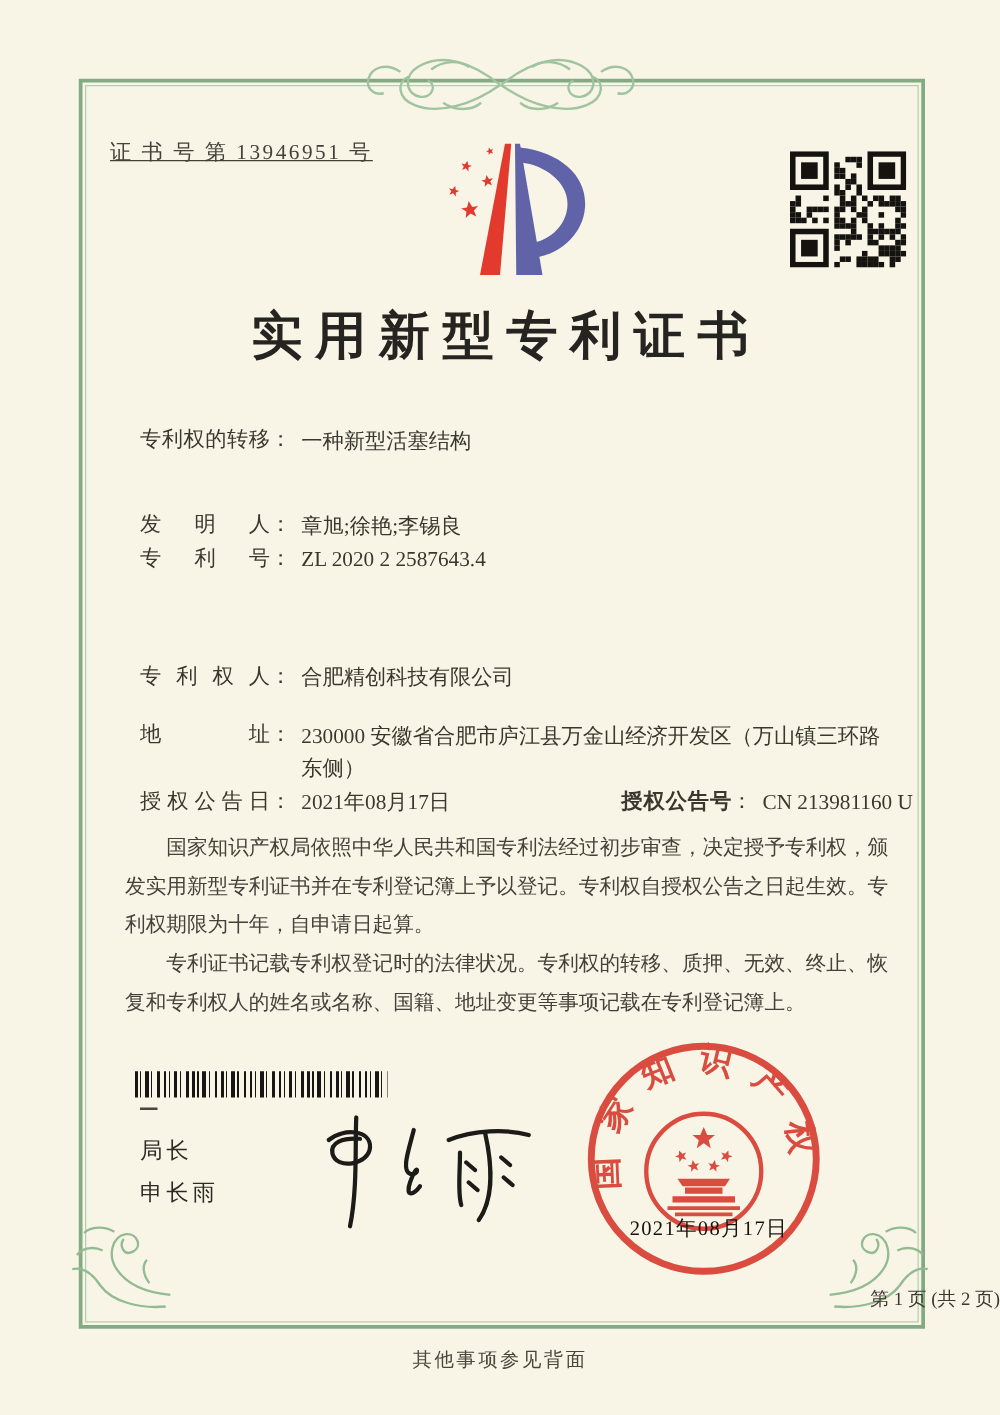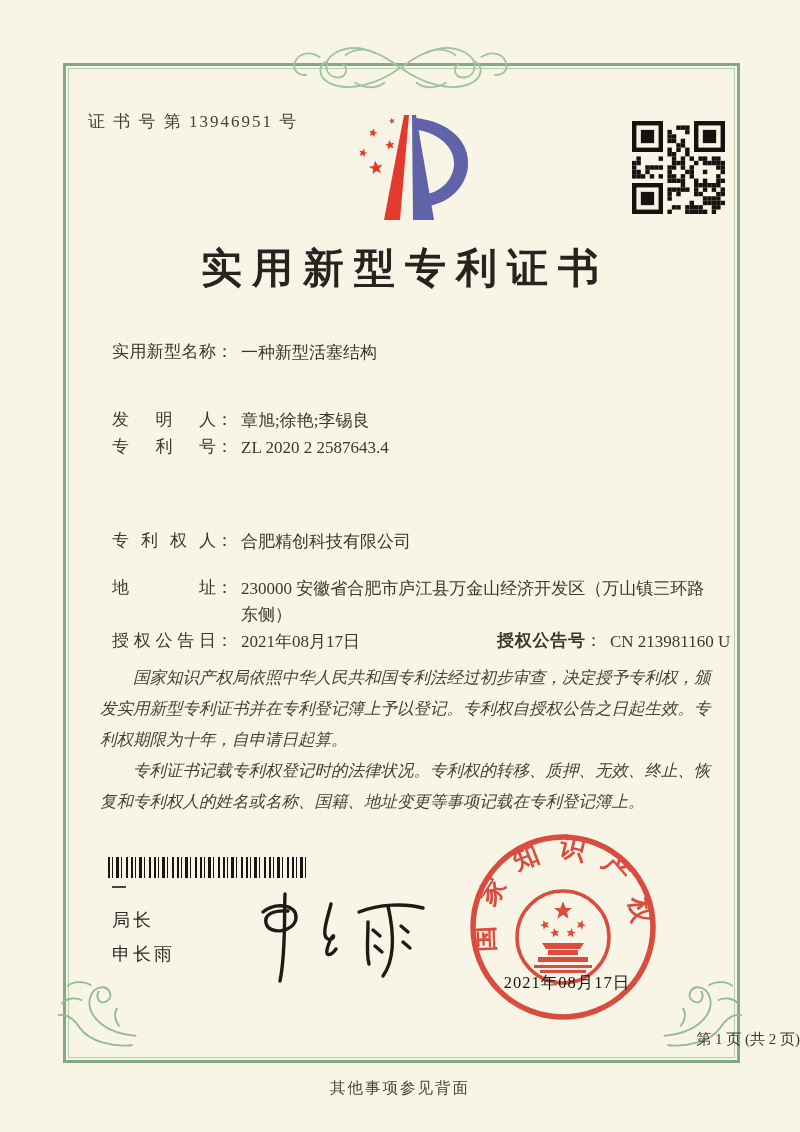--- a/index.html
+++ b/index.html
@@ -1,29 +1,29 @@
 <!DOCTYPE html>
 <html><head>
 <meta charset="utf-8">
 <style>
   html,body{margin:0;padding:0;}
   body{width:800px;height:1132px;background:#fff;font-family:"Liberation Serif","DejaVu Serif",serif;}
   .page{position:relative;width:800px;height:1132px;background:#f8f5e7;overflow:hidden;}
   .border-outer{position:absolute;left:63px;top:63px;width:671px;height:994px;border:3px solid #84aa84;}
   .border-inner{position:absolute;inset:2px;border:1px solid #b3cfb1;}
-  .cert-no{position:absolute;left:88px;top:110px;font-size:17px;color:#44413a;letter-spacing:2px;}
+  .cert-no{position:absolute;left:88px;top:110px;font-size:17px;color:#44413a;letter-spacing:2px;text-decoration:underline;}
   .title{position:absolute;left:0;top:241px;width:800px;text-align:center;font-size:41px;font-weight:bold;color:#262420;letter-spacing:10px;text-indent:10px;}
   .field-row{position:absolute;left:112px;font-size:17px;color:#3a372f;}
   .flabel{display:inline-block;width:104px;text-align:justify;text-align-last:justify;vertical-align:top;}
   .fcolon{display:inline-block;vertical-align:top;margin-right:8px;}
   .fvalue{display:inline-block;vertical-align:top;max-width:470px;line-height:1.55;}
   .grant2{position:absolute;left:385px;top:0;white-space:nowrap;}
   .grant2 .flabel{width:88px;font-weight:bold;}
   .paras{position:absolute;left:100px;top:662px;width:614px;font-size:16.5px;line-height:1.88;color:#45403a;}
-  .paras p{margin:0;text-indent:2em;font-style:italic;}
+  .paras p{margin:0;text-indent:2em;}
   .barcode{position:absolute;left:108px;top:857px;width:202px;height:21px;
     background:repeating-linear-gradient(90deg,#181614 0 2px,#f8f5e7 2px 4px,#181614 4px 5px,#f8f5e7 5px 8px,#181614 8px 11px,#f8f5e7 11px 13px,#181614 13px 14px,#f8f5e7 14px 18px,#181614 18px 20px,#f8f5e7 20px 23px);}
   .barcode-tick{position:absolute;left:112px;top:886px;width:14px;height:2px;background:#4a463f;}
   .signer-title{position:absolute;left:112px;top:908px;font-size:18px;color:#2e2b26;letter-spacing:3px;}
   .signer-name{position:absolute;left:112px;top:942px;font-size:18px;color:#2e2b26;letter-spacing:3px;}
   .seal-date{position:absolute;left:487px;top:972px;width:160px;text-align:center;font-size:16.5px;color:#17140f;letter-spacing:1px;z-index:6;}
   .page-note{position:absolute;left:0;top:1030px;width:800px;text-align:right;font-size:15px;color:#3c3831;}
   .back-note{position:absolute;left:0;top:1078px;width:800px;text-align:center;font-size:15.5px;color:#4a453d;letter-spacing:2px;}
   .abs{position:absolute;}
   svg{display:block;}
@@ -226,21 +226,21 @@
         <rect x="70.85714285714286" y="8.857142857142858" width="13.285714285714286" height="13.285714285714286"></rect>
         <rect x="0" y="62" width="31" height="31"></rect>
         <rect x="4.428571428571429" y="66.42857142857143" width="22.142857142857146" height="22.142857142857146" fill="#f8f5e7"></rect>
         <rect x="8.857142857142858" y="70.85714285714286" width="13.285714285714286" height="13.285714285714286"></rect>
       </g>
   </svg>
 
   <div class="title">实用新型专利证书</div>
 
   <div class="field-row" style="top:340px;">
-    <span class="flabel">实用新型名称</span><span class="fcolon">：</span><span class="fvalue">一种新型活塞结构</span>
+    <span class="flabel">专利权的转移</span><span class="fcolon">：</span><span class="fvalue">一种新型活塞结构</span>
   </div>
   <div class="field-row" style="top:408px;">
     <span class="flabel">发明人</span><span class="fcolon">：</span><span class="fvalue">章旭;徐艳;李锡良</span>
   </div>
   <div class="field-row" style="top:435px;">
     <span class="flabel">专利号</span><span class="fcolon">：</span><span class="fvalue">ZL 2020 2 2587643.4</span>
   </div>
   <div class="field-row" style="top:529px;">
     <span class="flabel">专利权人</span><span class="fcolon">：</span><span class="fvalue">合肥精创科技有限公司</span>
   </div>

